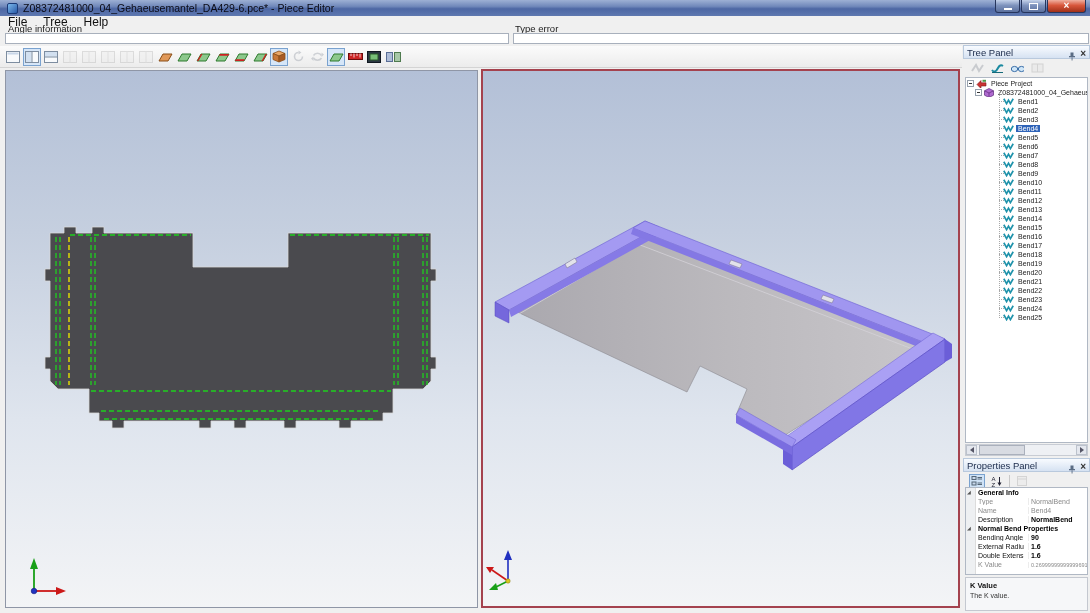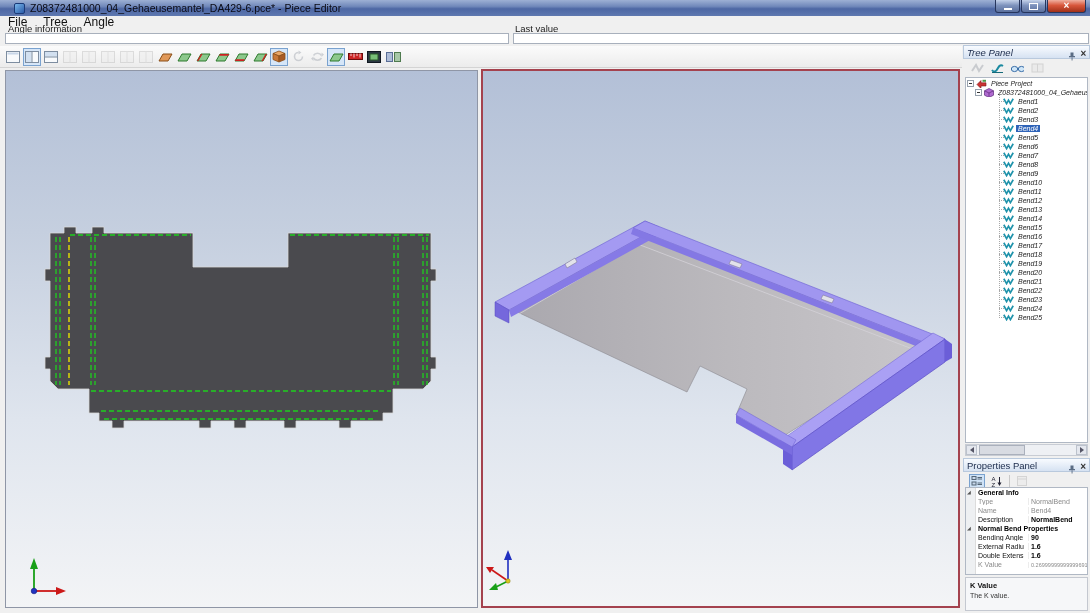--- a/index.html
+++ b/index.html
@@ -4,21 +4,21 @@
 <style>
   * { box-sizing: border-box; }
   html,body { margin:0; padding:0; }
   body {
     width:1090px; height:613px; position:relative; overflow:hidden;
     background:#f0f0f0; font-family:"Liberation Sans", sans-serif; color:#111;
   }
   
   .titlebar { position:absolute; left:0; top:0; width:1090px; height:16px;
     background:linear-gradient(180deg,#9db0d4 0%,#7088ba 40%,#4d67a4 55%,#5e78b0 100%);
-    display:flex; align-items:center; padding-left:14px; }
+    display:flex; align-items:center; padding-left:7px; }
   .appicon { width:11px; height:11px; background:linear-gradient(135deg,#7ab8ec,#2a5aa8);
     border:1px solid #1a3a78; border-radius:2px; margin-right:5px; flex:none; }
   .wtitle { font-size:10.5px; color:#0a0a14; white-space:nowrap; }
   .wcontrols { position:absolute; right:4px; top:0; display:flex; }
   .wbtn { height:13px; border:1px solid #26355c; border-top:none; border-radius:0 0 3px 3px;
     display:flex; align-items:center; justify-content:center; margin-left:1px; }
   .wbtn.min,.wbtn.max { width:25px; background:linear-gradient(180deg,#c4d2ea,#7e93bd 45%,#5a6f9d); }
   .wbtn.close { width:39px; background:linear-gradient(180deg,#f0b0a0,#d8573c 45%,#a03018); }
   .wbtn.min::after { content:""; width:8px; height:2px; background:#fff; margin-top:5px; }
   .wbtn.max::after { content:""; width:7px; height:5px; border:1px solid #fff; }
@@ -37,21 +37,21 @@
     border:1px solid transparent; flex:none; }
   .tbtn.selected { background:#d6e6f8; border-color:#7aa2cf; }
   .tbtn.disabled { opacity:.42; }
   
   .viewport { position:absolute; background:linear-gradient(180deg,#b3c0d7 0%,#c5cfdf 30%,#dfe5ee 65%,#f3f4f6 100%); }
   #vp2d { left:5px; top:70px; width:473px; height:538px; border:1px solid #8f96a6; }
   #vp3d { left:481px; top:69px; width:479px; height:539px; border:2px solid #a4424e; }
   
   .sidebar { position:absolute; left:963px; top:45px; width:127px; height:568px; }
   .panel { position:absolute; left:0; width:127px; background:#f0f0f0; }
-  #treepanel { top:0; height:398px;font-style:italic; }
+  #treepanel { top:0; height:398px; }
   #propspanel { top:413px; height:188px; }
   .panelheader { height:14px; background:linear-gradient(180deg,#f8fbff,#d6e2f2);
     border:1px solid #b9c9dd; display:flex; align-items:center; padding:0 3px; }
   .ptitle { font-size:9.5px; color:#1a2a4a; flex:1; white-space:nowrap; overflow:hidden; }
   .pinicon { width:9px; height:10px; margin-right:3px; }
   .closeicon::after { content:"×"; font-size:10px; color:#333; line-height:10px; font-weight:bold; }
   .ptools { height:18px; display:flex; align-items:center; padding-left:6px; gap:4px; }
   .ptoolbtn { width:16px; height:15px; display:flex; align-items:center; justify-content:center; border:1px solid transparent; }
   .ptoolbtn.selected { background:#cfe2f6; border-color:#7aa2cf; }
   .ptoolbtn.disabled { opacity:.45; }
@@ -103,26 +103,26 @@
   <div class="wtitle">Z08372481000_04_Gehaeusemantel_DA429-6.pce* - Piece Editor</div>
 </div>
 <div class="wcontrols">
   <div class="wbtn min"></div>
   <div class="wbtn max"></div>
   <div class="wbtn close"></div>
 </div>
 <div class="menubar">
   <div class="menuitem">File</div>
   <div class="menuitem">Tree</div>
-  <div class="menuitem">Angle</div>
+  <div class="menuitem">Help</div>
 </div>
 
 <div class="fieldlabel" style="left:8px">Angle information</div>
 <div class="fieldbox" style="left:5px;width:504px"></div>
-<div class="fieldlabel" style="left:515px">Last value</div>
+<div class="fieldlabel" style="left:515px">Type error</div>
 <div class="fieldbox" style="left:513px;width:576px"></div>
 
 <div class="toolbar">
     <div class="tbtn normal">
       <svg width="14" height="12">
         <rect x="0.5" y="0.5" width="13" height="11" fill="#f8fafc" stroke="#7d8da0"></rect>
         <rect x="1.5" y="1.5" width="11" height="2" fill="#c8d6e8"></rect>
       </svg>
     </div>
     <div class="tbtn selected">

